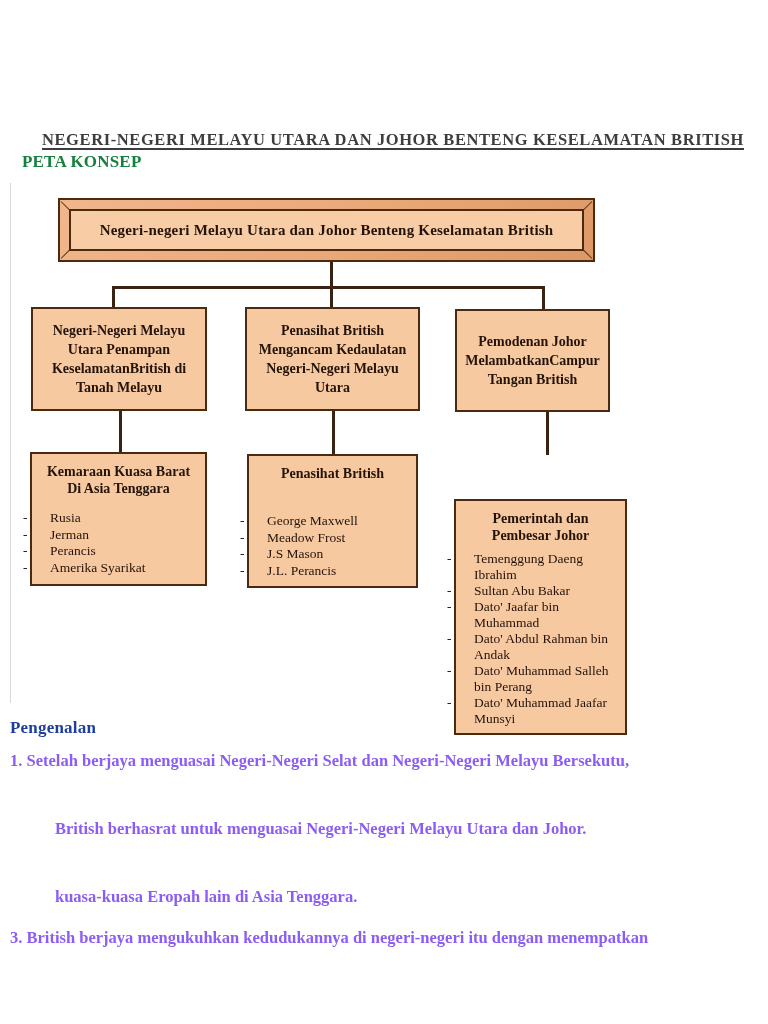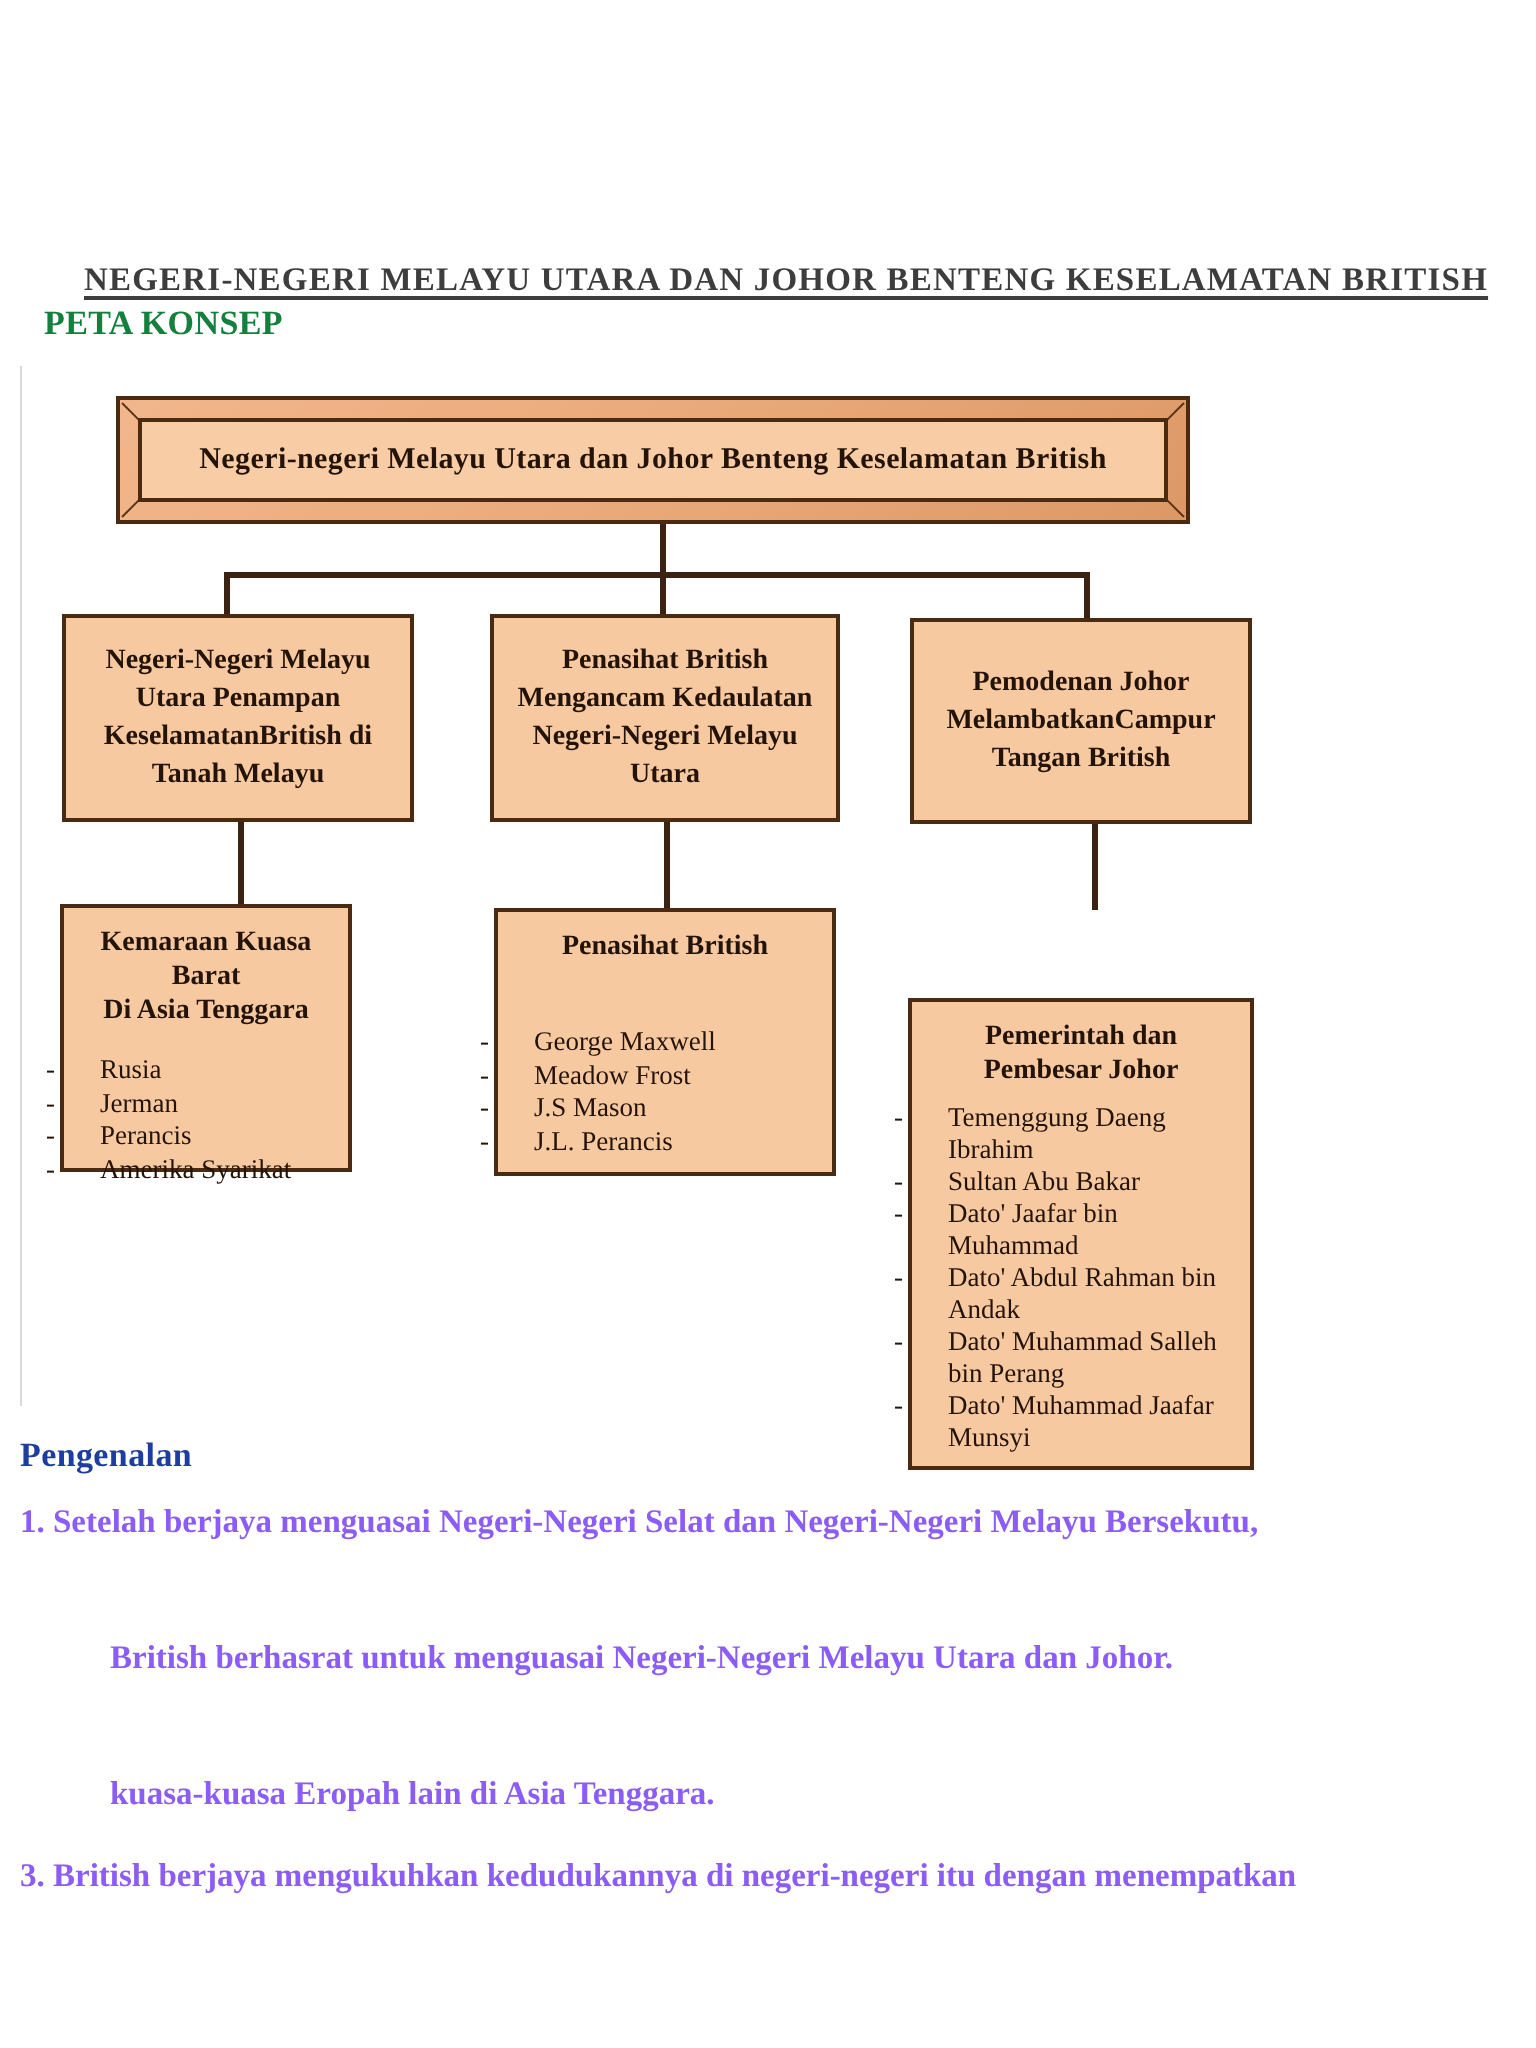--- a/index.html
+++ b/index.html
@@ -55,22 +55,22 @@
     position:absolute;box-sizing:border-box;
     border:2px solid #4a2a10;background:#f7c9a1;
     color:#241309;
   }
   .node.center{
     display:flex;align-items:center;justify-content:center;
     text-align:center;font-size:14px;font-weight:bold;line-height:19px;
   }
   .m1{left:31px;top:307px;width:176px;height:104px;}
   .m2{left:245px;top:307px;width:175px;height:104px;}
-  .m3{left:455px;top:309px;width:171px;height:103px;}
-  .b1{left:30px;top:452px;width:146px;height:134px;}
+  .m3{left:455px;top:309px;width:155px;height:103px;}
+  .b1{left:30px;top:452px;width:177px;height:134px;}
   .b2{left:247px;top:454px;width:171px;height:134px;}
   .b3{left:454px;top:455px;width:173px;height:236px;margin-top:44px;}
   .node-title{
     padding-top:9px;text-align:center;
     font-size:14px;font-weight:bold;line-height:17px;
   }
   .node-list{list-style:none;margin:0;padding:0 4px 0 0;font-size:13.5px;line-height:16.5px;}
   .node-list.gap1{margin-top:13px;}
   .node-list.gap2{margin-top:31px;}
   .node-list.gap3{margin-top:7px;line-height:16px;}

